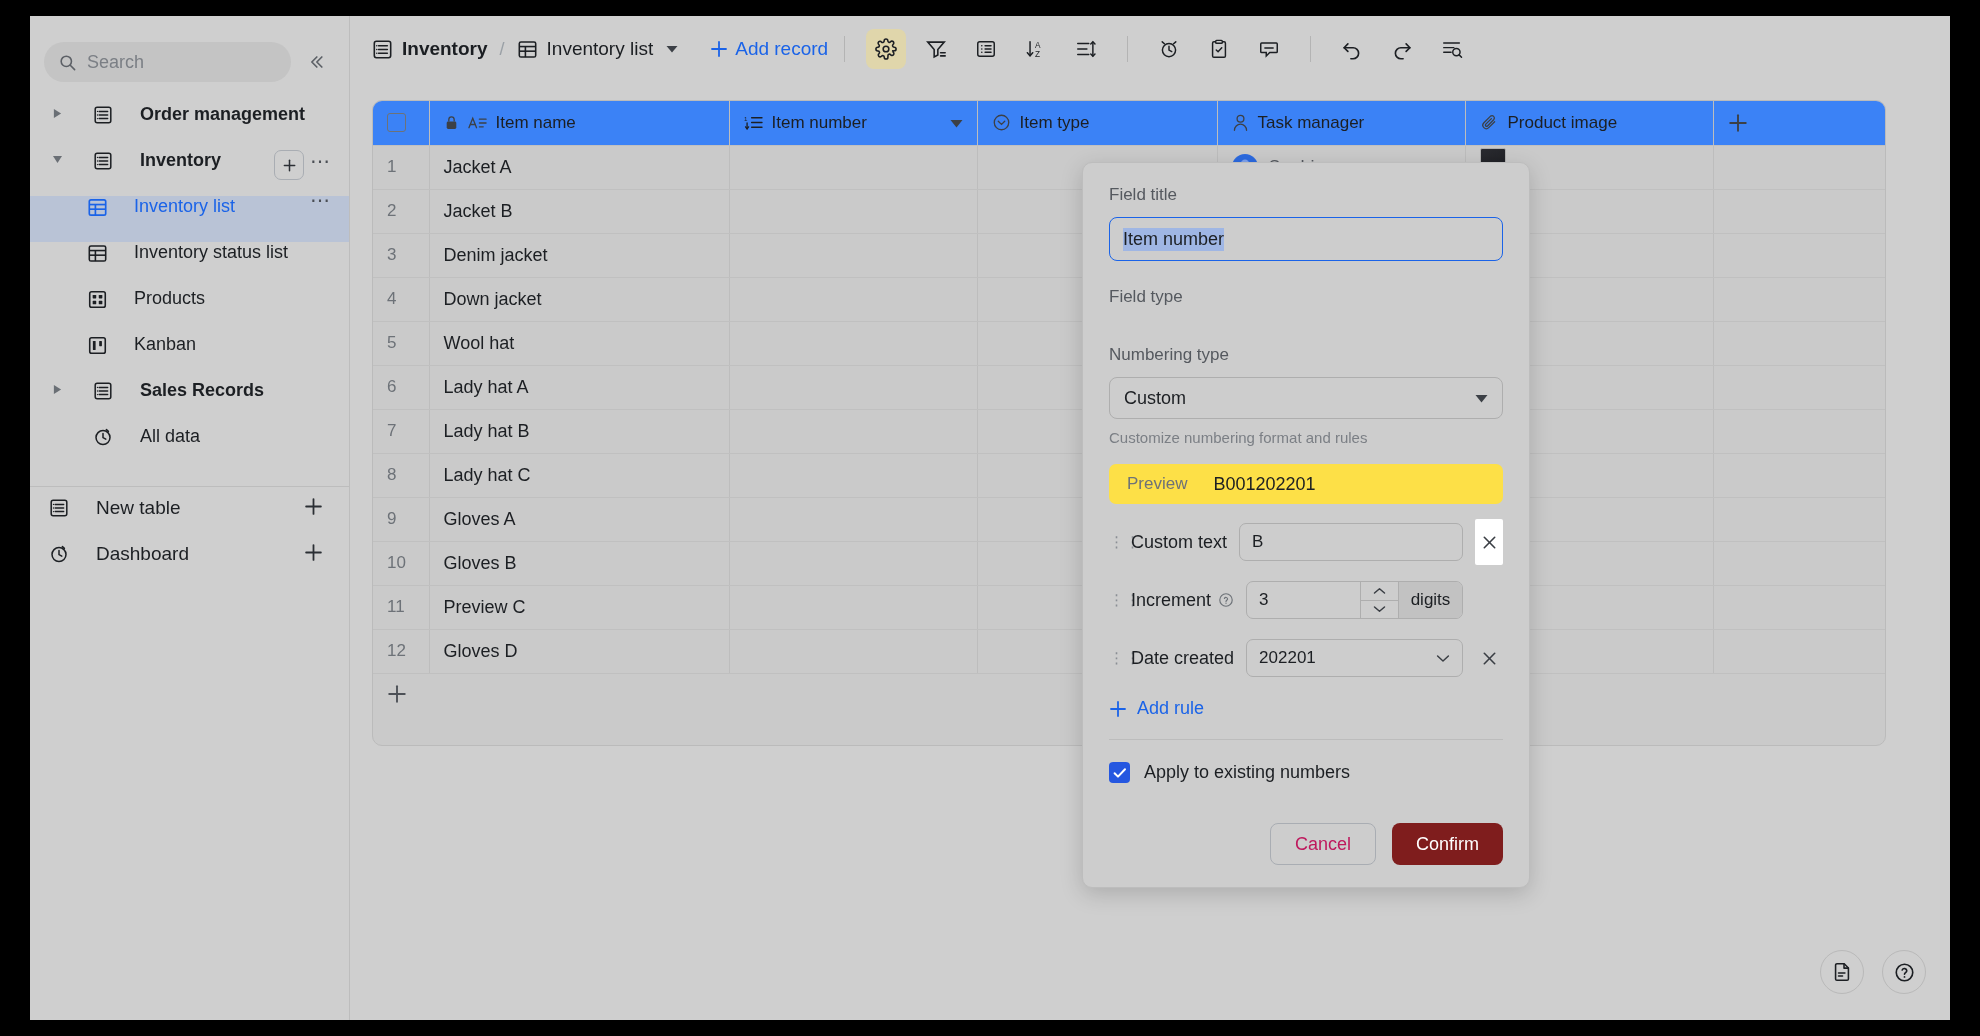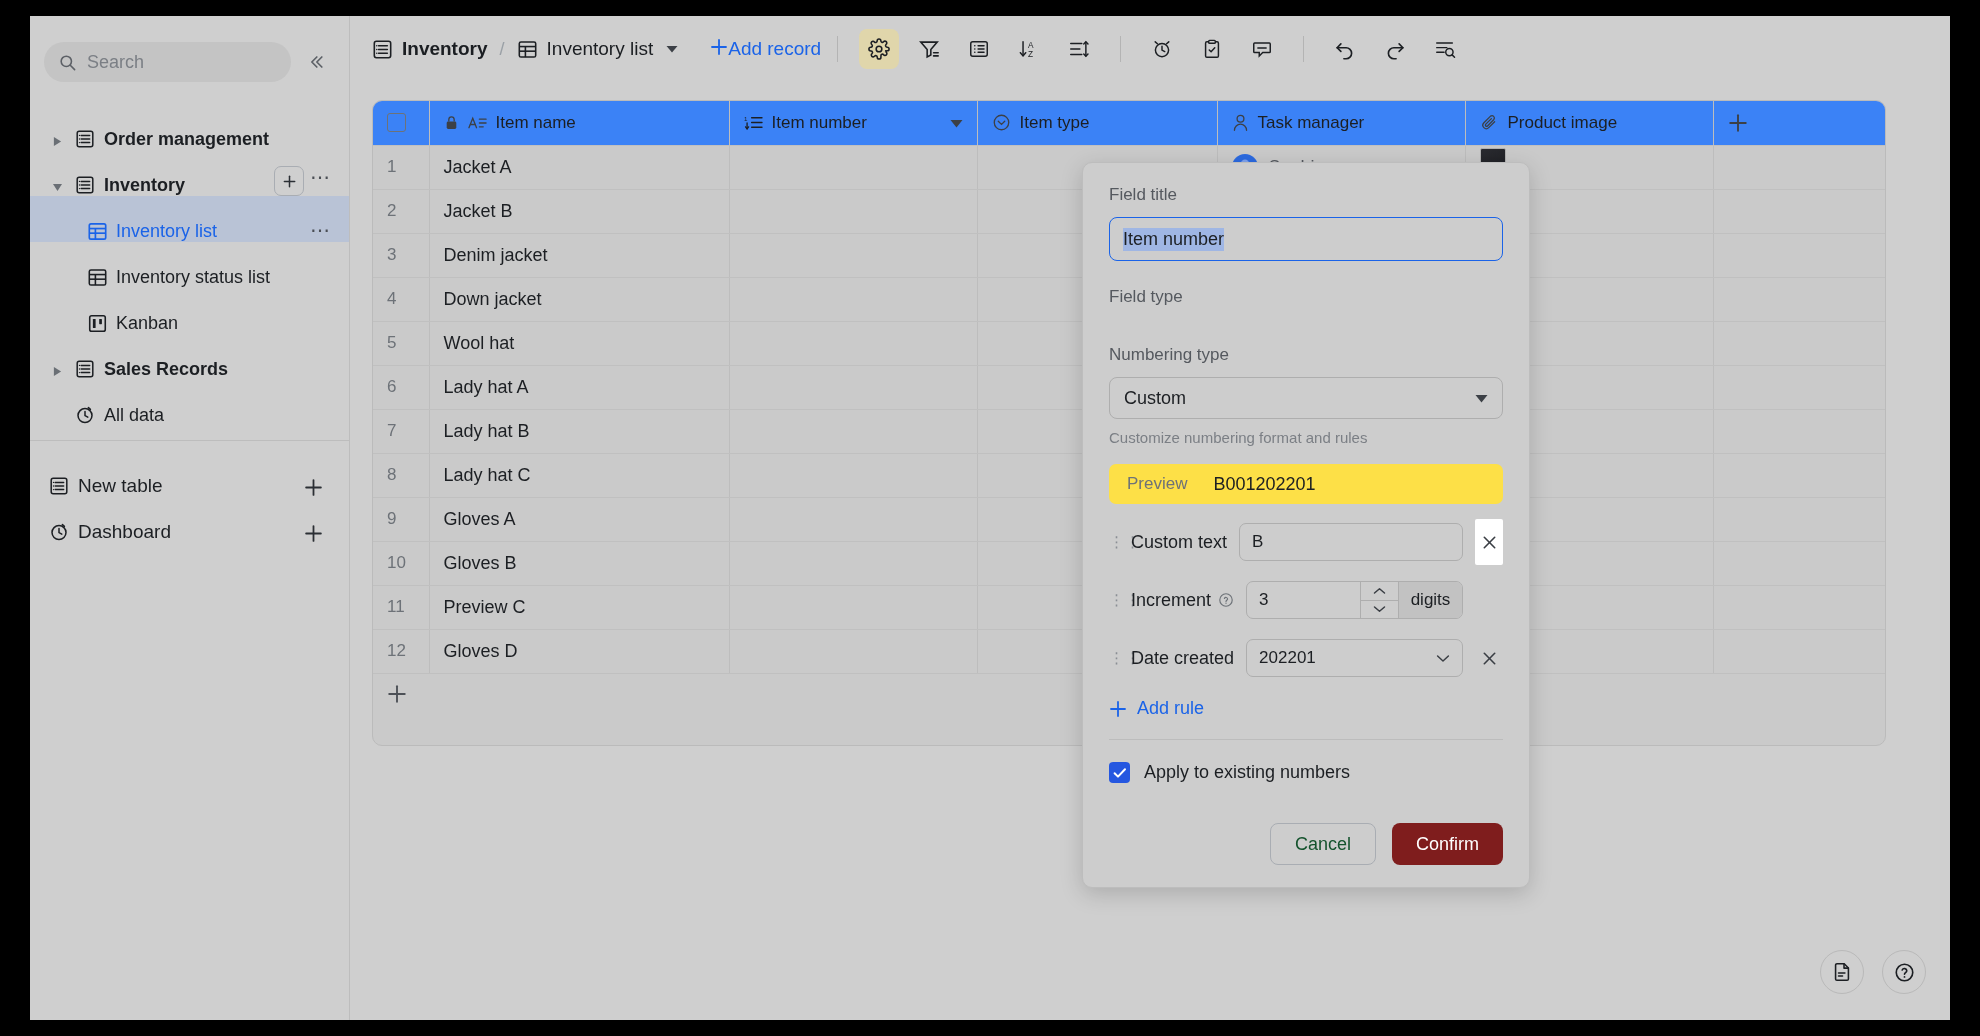--- a/index.html
+++ b/index.html
@@ -45,24 +45,24 @@
   }
   .search-box .ph { color: #7b7f85; font-size: 18px; }
   .collapse-btn {
     width: 30px; height: 30px;
     display: flex; align-items: center; justify-content: center;
     color: #5c6066; font-size: 19px;
     cursor: pointer;
   }
   .nav { margin-top: 22px; }
   .nav-item {
-    display: flex; align-items: flex-end;
+    display: flex; align-items: flex-start;
     height: 46px;
     padding: 0 18px 0 18px;
-    gap: 8px;
+    gap: 26px;
     cursor: pointer;
     position: relative;
   }
   .nav-item .caret {
     width: 18px; height: 18px;
     display: flex; align-items: center; justify-content: center;
     color: #6a6f75; font-size: 10px;
     flex: 0 0 18px;
   }
   .nav-item .ic { width: 22px; height: 22px; flex: 0 0 22px; display:flex; align-items:center; justify-content:center;}
@@ -95,21 +95,21 @@
     padding: 0 18px 0 22px;
     gap: 0;
   }
   .bc { display: flex; align-items: center; gap: 9px; cursor: pointer;}
   .bc .lbl { font-size: 19px; color: #1b1e22; font-weight: 600; }
   .bc2 .lbl { font-weight: 400; }
   .bc-sep { color: #9aa0a6; font-size: 18px; margin: 0 12px; }
   .chev-dn { color: #3c4046; font-size: 11px; margin-left: 4px; }
   .add-record {
     margin-left: 32px;
-    display: flex; align-items: flex-start; gap: 0;
+    display: flex; align-items: center; gap: 7px;
     color: #1a63e8; font-size: 19px; cursor: pointer;
   }
   .tb-sep { width: 1px; height: 26px; background: #b4b4b4; margin: 0 16px; }
   .tb-btn {
     width: 40px; height: 40px; border-radius: 8px;
     display: flex; align-items: center; justify-content: center;
     cursor: pointer; color: #1c1f23;
     margin: 0 5px;
   }
   .tb-btn.active { background: #e0d6ab; }
@@ -294,21 +294,21 @@
     display: flex; align-items: center; justify-content: center;
     cursor: pointer;
   }
   .apply-lbl { font-size: 18px; color: #1c1f23; }
   .btn-row { display: flex; justify-content: flex-end; gap: 16px; margin-top: 40px; }
   .btn {
     height: 42px; padding: 0 24px; border-radius: 8px;
     display: flex; align-items: center; justify-content: center;
     font-size: 18px; cursor: pointer;
   }
-  .btn.ghost { border: 1px solid #a9adb3; color: #14532d; background: transparent;}
+  .btn.ghost { border: 1px solid #a9adb3; color: #be185d; background: transparent;}
   .btn.primary { background: #7f1d1d; color: #fff; }
   .icn { display: inline-flex; align-items: center; justify-content: center; }
 </style>
 </head>
 <body>
 
 <div class="screen">
 
   <div class="sidebar">
     <div class="search-row">
@@ -400,20 +400,32 @@
           <svg width="21" height="21" viewBox="0 0 20 20" fill="none" stroke="#1c1f23" stroke-width="1.5">
               <rect x="2.2" y="2.8" width="15.6" height="14.4" rx="1.6"></rect>
               <line x1="2.2" y1="7.2" x2="17.8" y2="7.2"></line>
               <line x1="2.2" y1="11.6" x2="17.8" y2="11.6"></line>
               <line x1="8" y1="7.2" x2="8" y2="17.2"></line>
             </svg>
         </span>
         <span class="lbl">Inventory status list</span>
       </div>
 
+      <div class="nav-item child">
+        <span class="ic">
+          <svg width="21" height="21" viewBox="0 0 20 20" fill="none" stroke="#1c1f23" stroke-width="1.5">
+              <rect x="2.6" y="2.6" width="14.8" height="14.8" rx="1.8"></rect>
+              <rect x="5.4" y="5.6" width="3.4" height="3.4" rx="0.6" fill="#1c1f23" stroke="none"></rect>
+              <rect x="11.2" y="5.6" width="3.4" height="3.4" rx="0.6" fill="#1c1f23" stroke="none"></rect>
+              <rect x="5.4" y="11.2" width="3.4" height="3.4" rx="0.6" fill="#1c1f23" stroke="none"></rect>
+              <rect x="11.2" y="11.2" width="3.4" height="3.4" rx="0.6" fill="#1c1f23" stroke="none"></rect>
+            </svg>
+        </span>
+        <span class="lbl">Products</span>
+      </div>
 
       <div class="nav-item child">
         <span class="ic">
           <svg width="21" height="21" viewBox="0 0 20 20" fill="none" stroke="#1c1f23" stroke-width="1.5">
               <rect x="2.6" y="2.6" width="14.8" height="14.8" rx="1.8"></rect>
               <rect x="5.6" y="5.6" width="2.6" height="8.8" rx="0.5" fill="#1c1f23" stroke="none"></rect>
               <rect x="11.6" y="5.6" width="2.6" height="5" rx="0.5" fill="#1c1f23" stroke="none"></rect>
             </svg>
         </span>
         <span class="lbl">Kanban</span>

